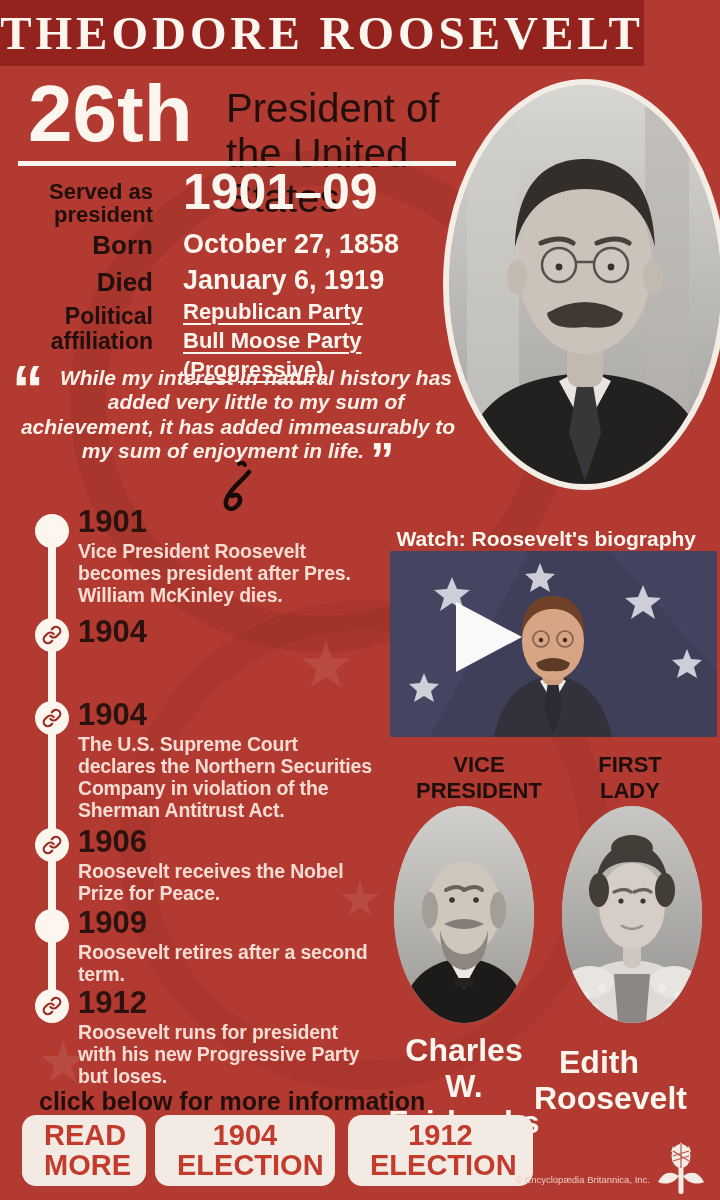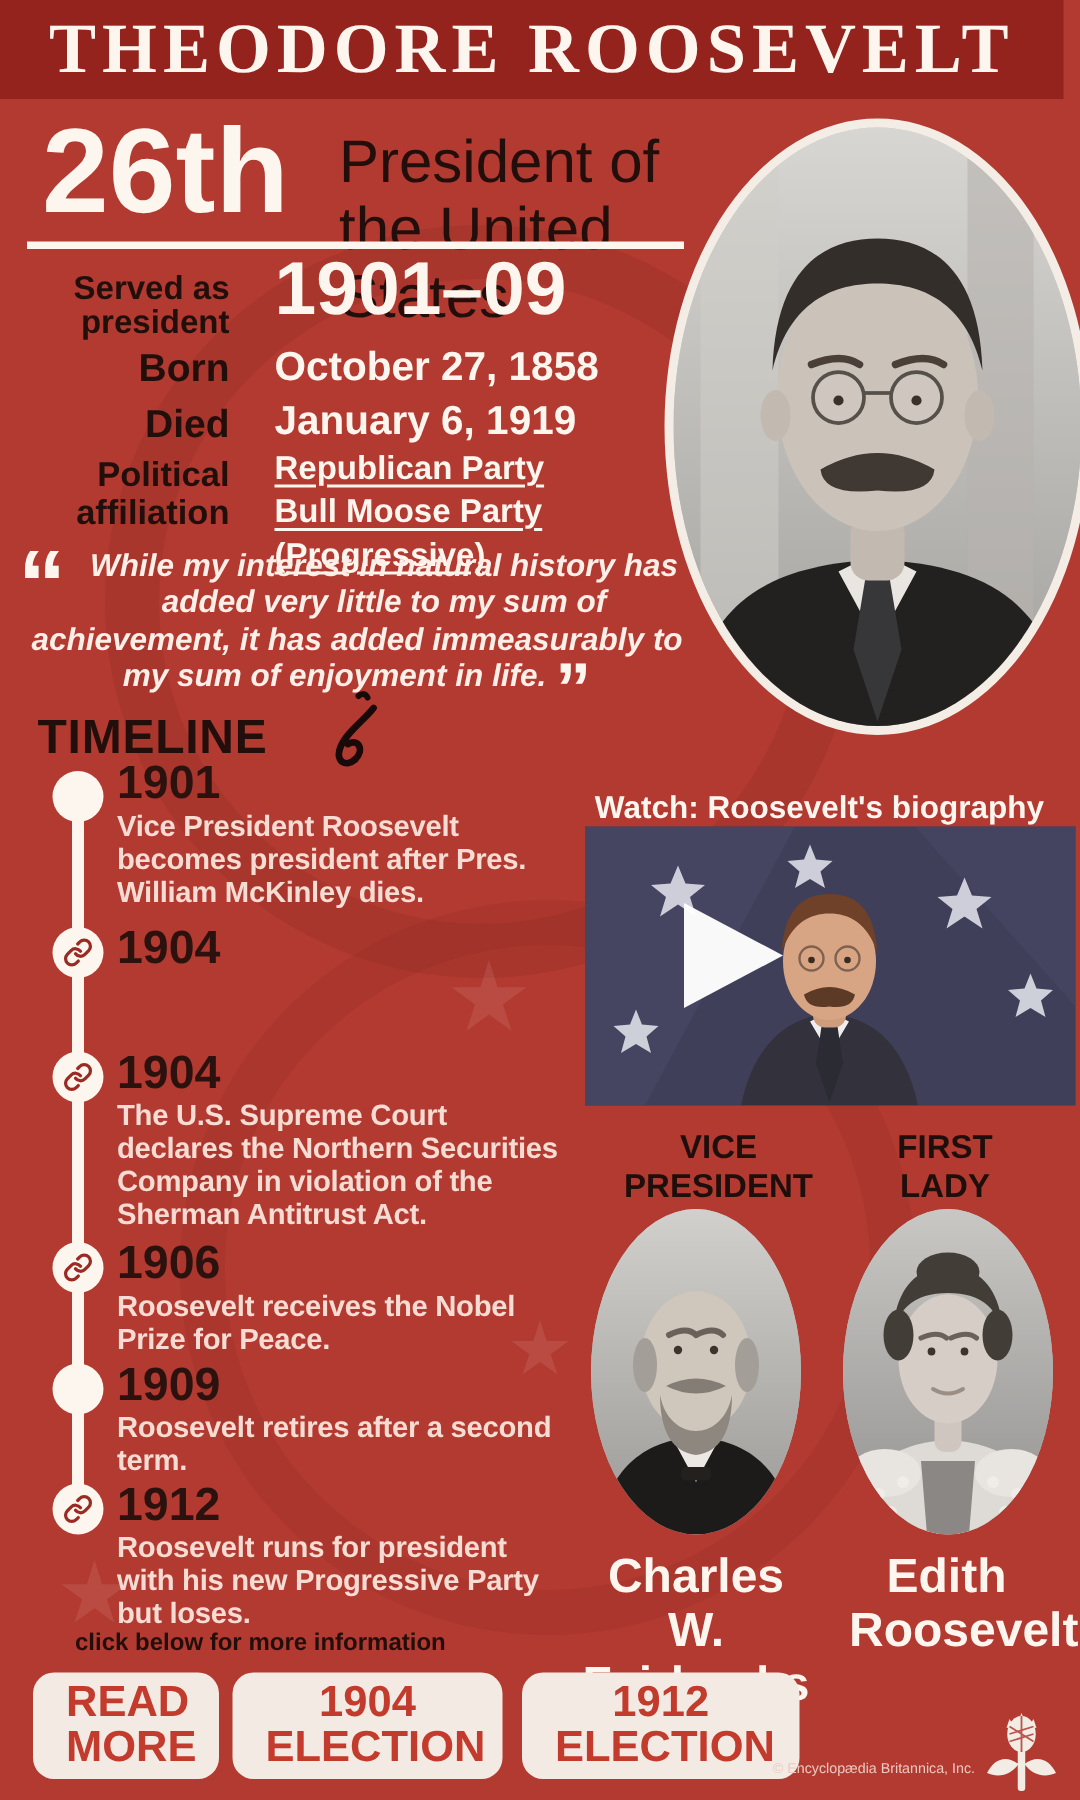--- a/index.html
+++ b/index.html
@@ -21,21 +21,21 @@
   .wm-ring{position:absolute;border-radius:50%;pointer-events:none;}
   .wm1{left:70px;top:150px;width:430px;height:430px;border:36px solid rgba(90,15,12,.10);}
   .wm2{left:120px;top:600px;width:430px;height:430px;border:30px solid rgba(70,10,8,.07);}
   .wm-star{position:absolute;pointer-events:none;background:rgba(255,225,215,.10);
     clip-path:polygon(50% 0%,61% 35%,98% 35%,68% 57%,79% 91%,50% 70%,21% 91%,32% 57%,2% 35%,39% 35%);}
   .ws1{left:300px;top:640px;width:52px;height:52px;}
   .ws2{left:340px;top:880px;width:40px;height:40px;}
   .ws3{left:40px;top:1040px;width:46px;height:46px;}
   
   .header-band{
-    position:absolute;left:0;top:0;width:709px;height:66px;background:var(--band);
+    position:absolute;left:0;top:0;width:644px;height:66px;background:var(--band);
     display:flex;align-items:center;justify-content:center;
   }
   .header-band h1{
     margin:0;color:var(--white);font-family:"Liberation Serif",serif;
     font-size:47px;font-weight:700;letter-spacing:4px;white-space:nowrap;
   }
   
   .ordinal{position:absolute;left:28px;top:74px;color:var(--white);font-size:80px;font-weight:700;line-height:1;}
   .ordinal-caption{position:absolute;left:226px;top:86px;width:250px;color:var(--ink);font-size:40px;font-weight:400;line-height:1.12;}
   .rule{position:absolute;left:18px;top:161px;width:438px;height:5px;background:var(--white);}
@@ -70,39 +70,39 @@
   .node{
     position:absolute;left:35px;width:34px;height:34px;border-radius:50%;background:var(--white);
     display:flex;align-items:center;justify-content:center;
   }
   .n1{top:514px;} .n2{top:618px;} .n3{top:701px;} .n4{top:828px;} .n5{top:909px;} .n6{top:989px;}
   .event{position:absolute;left:78px;width:330px;}
   .e1{top:506px;} .e2{top:616px;} .e3{top:699px;} .e4{top:826px;} .e5{top:907px;} .e6{top:987px;}
   .ev-year{font-size:31px;font-weight:800;color:#2b120e;line-height:1;}
   .ev-text{margin-top:3px;font-size:19.5px;font-weight:700;color:var(--pink);line-height:1.13;max-width:300px;letter-spacing:-.2px;}
   .e1 .ev-text{max-width:290px;}
-  .cta-hint{position:absolute;left:50px;top:1087px;color:var(--ink);font-size:16px;font-weight:800;}
+  .cta-hint{position:absolute;left:39px;top:1087px;color:var(--ink);font-size:25px;font-weight:800;}
   
   .oval-main{
     position:absolute;left:443px;top:79px;width:272px;height:399px;border-radius:50%;
     border:6px solid #f4ede5;overflow:hidden;background:#c7c5c2;
   }
   .video-caption{position:absolute;right:24px;top:527px;color:var(--white);font-size:21px;font-weight:800;}
   .video{
     position:absolute;left:390px;top:551px;width:327px;height:186px;overflow:hidden;background:#403f5a;cursor:pointer;
   }
   .role-label{position:absolute;color:#1f0f0c;font-size:22px;font-weight:800;text-align:center;line-height:1.18;}
   .role-vp{left:399px;top:752px;width:160px;}
   .role-fl{left:570px;top:752px;width:120px;}
   .oval-small{position:absolute;top:806px;width:140px;height:217px;border-radius:50%;overflow:hidden;background:#bdbbb8;}
   .oval-vp{left:394px;}
   .oval-fl{left:562px;}
   .person-name{position:absolute;top:1033px;color:var(--white);font-size:32px;font-weight:800;text-align:center;line-height:1.12;}
   .name-vp{left:384px;width:160px;}
-  .name-fl{left:566px;width:130px;}
+  .name-fl{left:534px;width:130px;margin-top:12px;}
   
   .btn{
     position:absolute;top:1115px;height:71px;border:none;border-radius:14px;background:var(--btn-bg);
     color:var(--btn-red);font-family:"Liberation Sans",sans-serif;font-size:29px;font-weight:800;
     line-height:1.02;white-space:pre-line;text-align:center;cursor:pointer;padding:0 22px;
   }
   .btn-read{left:22px;width:124px;}
   .btn-1904{left:155px;width:180px;}
   .btn-1912{left:348px;width:185px;}
   
@@ -136,21 +136,20 @@
   <div class="f-value val-died">January 6, 1919</div>
   <div class="f-label lbl-affil">Political affiliation</div>
   <div class="affil-links">
     <a href="#">Republican Party</a>
     <a href="#">Bull Moose Party</a>
     <a href="#">(Progressive)</a>
   </div>
 
   <div class="quote"><span class="qmark q-open">“</span><span>While my interest in natural history has added very little to my sum of achievement, it has added immeasurably to my sum of enjoyment in life.</span><span class="qmark q-close">”</span></div>
 
-  <div class="tl-heading">TIMELINE</div>
   <svg class="signature" width="62" height="64" viewBox="0 0 62 64">
     <path d="M34 6 q4 -3 6 1" stroke="#170a08" stroke-width="4" fill="none" stroke-linecap="round"></path>
     <path d="M44 14 C38 22 26 30 22 40 C18 50 26 54 32 48 C38 42 34 34 27 38" stroke="#170a08" stroke-width="4.5" fill="none" stroke-linecap="round"></path>
   </svg>
 
   <div class="tl-line"></div>
 
   <div class="node n1"></div>
   <div class="node n2">
     <svg width="20" height="20" viewBox="0 0 24 24" fill="none" stroke="#9b2a23" stroke-width="2.6" stroke-linecap="round">

